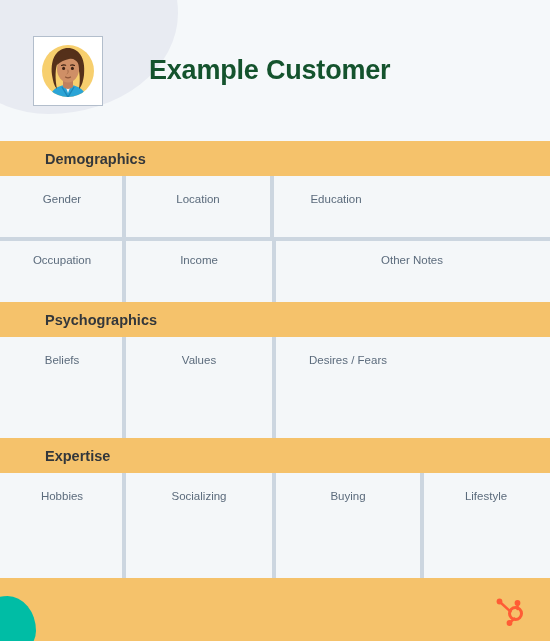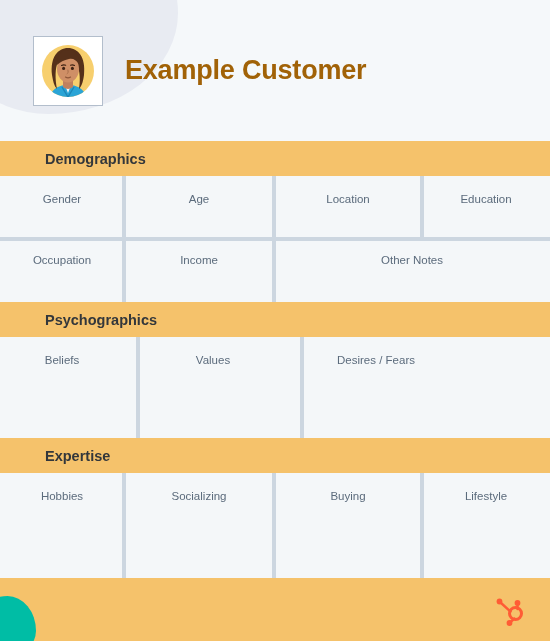--- a/index.html
+++ b/index.html
@@ -53,24 +53,24 @@
     border: 1px solid #b3becc;
     background: #ffffff;
     display: flex;
     align-items: center;
     justify-content: center;
     box-sizing: border-box;
     flex: 0 0 auto;
   }
   .avatar-frame svg { display: block; }
   .page-title {
-    margin-left: 22px;
+    margin-left: 46px;
     font-size: 27px;
     font-weight: bold;
-    color: #a16207;
+    color: #14532d;
     letter-spacing: -0.2px;
     white-space: nowrap;
   }
 
   
   .persona-table {
     position: relative;
     z-index: 2;
   }
   .section-band {
@@ -87,21 +87,21 @@
     color: #33373b;
   }
 
   .row {
     display: flex;
     background: #f4f7f9;
     position: relative;
   }
   .row.tall  { height: 61px; }
   .row.tall2 { height: 65px; }
-  .row.big   { height: 101px; gap: 14px; }
+  .row.big   { height: 101px; }
   .row.big2  { height: 105px; }
 
   .row + .row::before {
     content: "";
     position: absolute;
     left: 0; right: 0; top: 0;
     height: 4px;
     background: #ccd6e0;
     z-index: 2;
   }
@@ -194,23 +194,20 @@
 
 <div class="persona-table">
 
   <div class="section-band">
     <span class="section-band-label">Demographics</span>
   </div>
 
   <div class="row tall">
     <div class="cell c1">
       <span class="cell-label">Gender</span>
-    </div>
-    <div class="cell c2">
-      <span class="cell-label">Age</span>
     </div>
     <div class="cell c3">
       <span class="cell-label">Location</span>
     </div>
     <div class="cell c4">
       <span class="cell-label">Education</span>
     </div>
   </div>
 
   <div class="row tall2">

